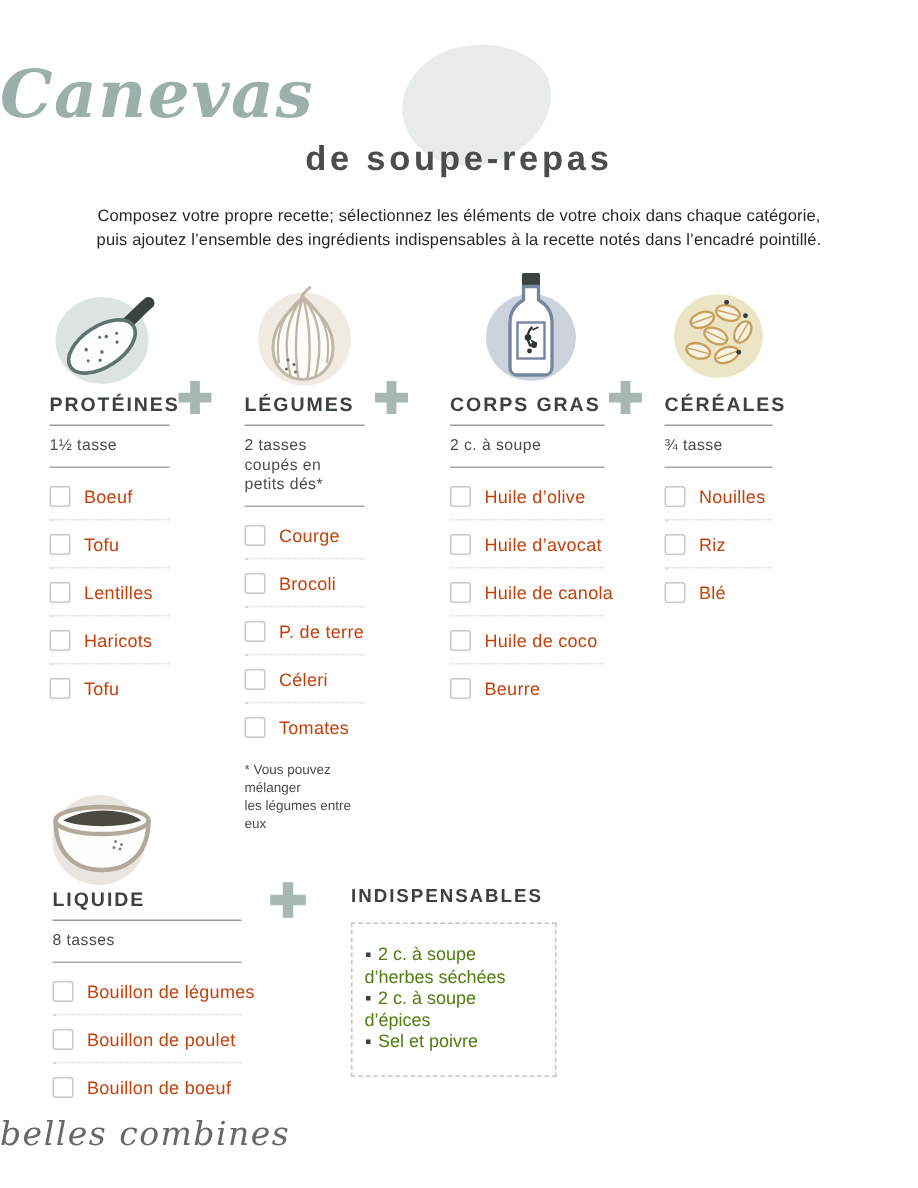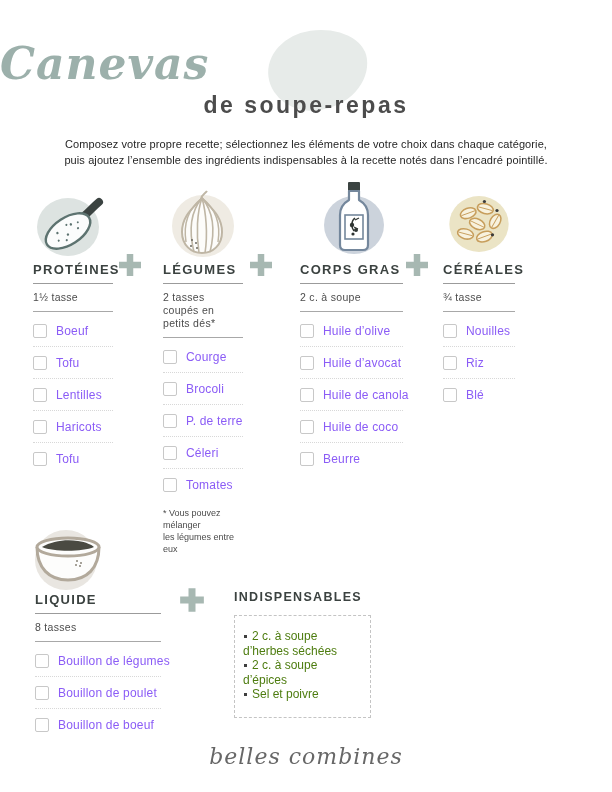--- a/index.html
+++ b/index.html
@@ -44,21 +44,21 @@
   ul.items { list-style:none; margin:3px 0 0 0; padding:0; }
   ul.items li.item {
     display:flex; align-items:center; gap:9px; padding:8.5px 0;
     white-space:nowrap;
   }
   ul.items li.item + li.item { border-top:1px dotted #d8d8d8; }
   .cb {
     width:12px; height:12px; flex:0 0 12px; background:#fff;
     border:1px solid #c8c8c8; border-radius:2px; display:inline-block;
   }
-  .lbl { font-size:12px; color:#8b5cf6; letter-spacing:0.2px; }
+  .lbl { font-size:12px; color:#c2410c; letter-spacing:0.2px; }
   .footnote { margin-top:7px; font-size:9px; line-height:12px; color:#4c4c4c; }
 
   .plus { position:absolute; width:26px; height:26px; }
 
   
   .bowl-icon { position:absolute; left:30px; top:518px; }
   #col-liquide { top:592px; left:35px; width:126px; }
   #col-liquide .cat-h { padding-top:0; }
 
   .indisp { position:absolute; left:234px; top:590px; width:152px; }
@@ -70,21 +70,21 @@
     margin-top:11px; border:1px dashed #c4c4c4; width:137px;
     padding:13px 14px 15px 8px; box-sizing:border-box; min-height:100px;
   }
   .b-item { font-size:12px; line-height:14.5px; color:#4d7c0f; }
   .b-item::before {
     content:""; display:inline-block; width:3px; height:3px;
     background:#3f3f3f; margin:0 5px 2px 1px;
   }
 
   .logo {
-    position:absolute; left:0; top:744px; width:612px; text-align:center;
+    position:absolute; left:0; top:744px; width:612px; text-align:left;
     font-family:"DejaVu Serif", serif; font-style:italic;
     font-size:22px; color:#676767; letter-spacing:1px;
   }
 </style>
 </head>
 <body>
 
 <div id="page">
 
   <div class="title-blob"></div>

